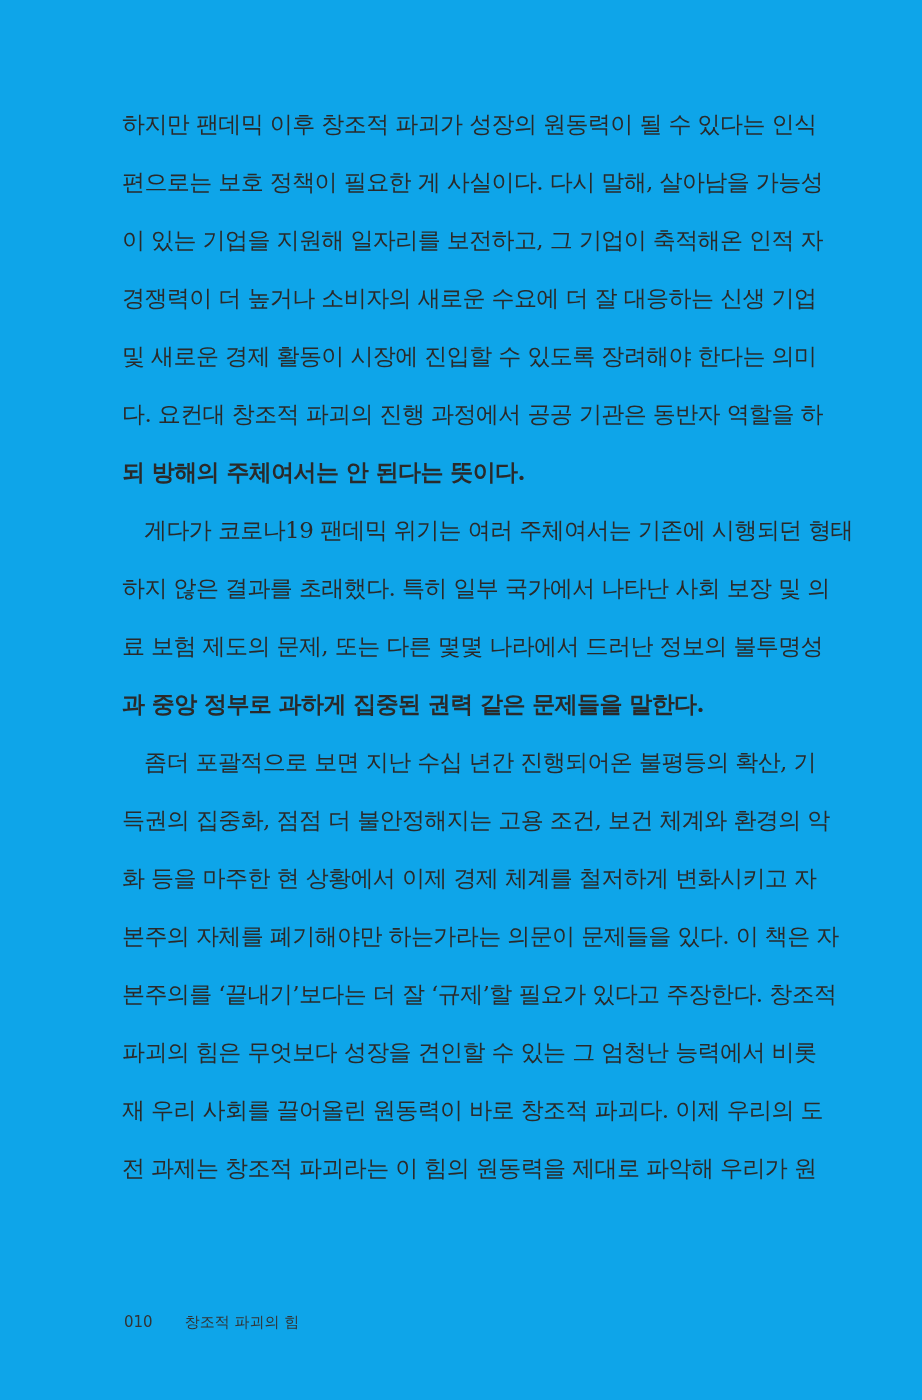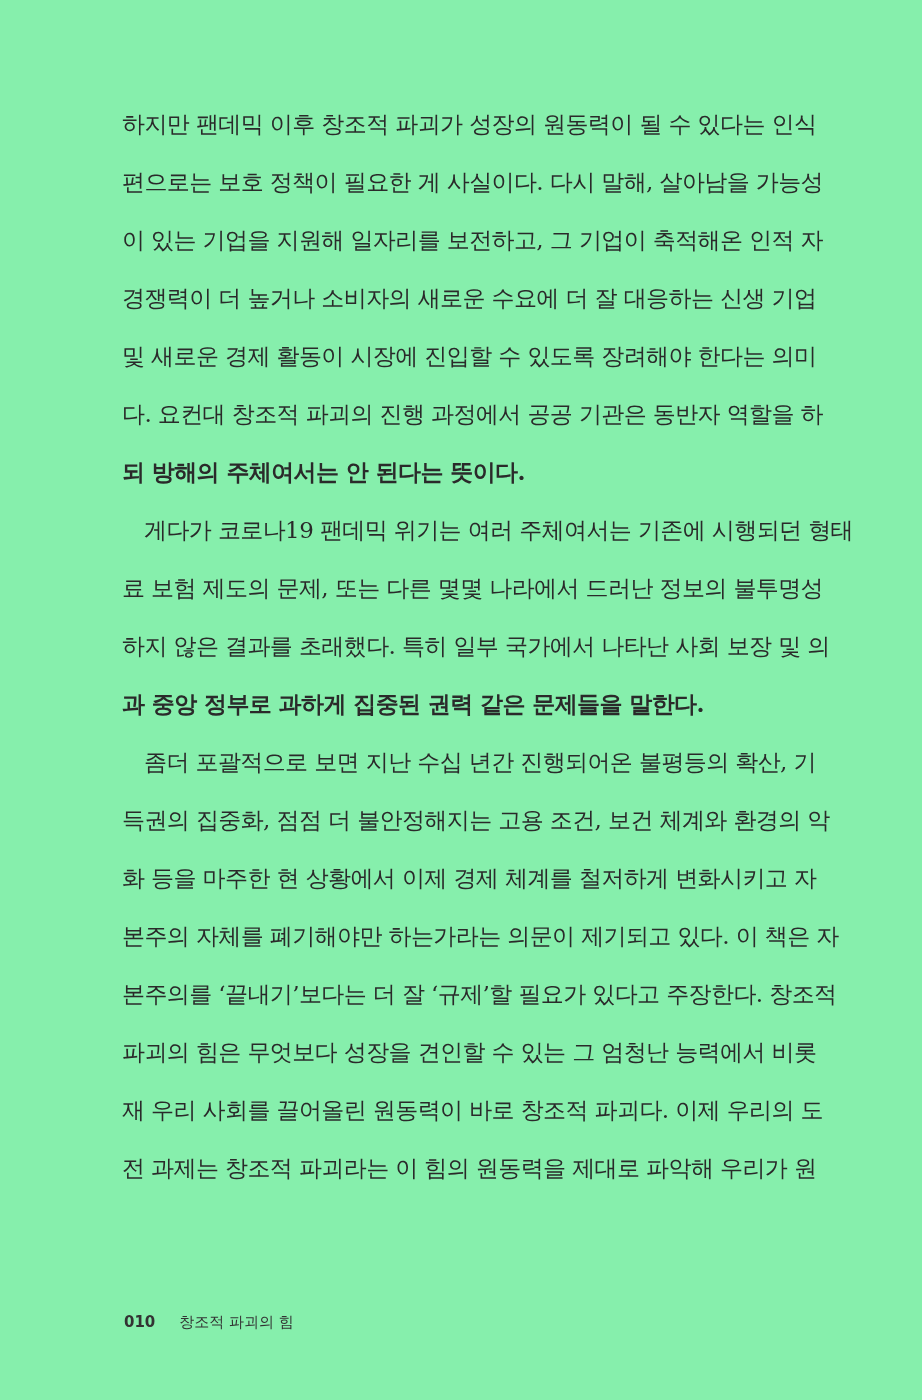--- a/index.html
+++ b/index.html
@@ -13,21 +13,21 @@
     position: relative;
     overflow: hidden;
     font-family: "DejaVu Serif", "Liberation Serif", serif;
     color: #2a2a2a;
   }
   .page {
     position: absolute;
     left: 0; top: 0;
     width: 922px;
     height: 1400px;
-    background: #86efac;
+    background: #0ea5e9;
   }
   .body-text {
     position: absolute;
     left: 122px;
     top: 95px;
     width: 666px;
   }
   .line {
     height: 58px;
     line-height: 58px;
@@ -48,22 +48,22 @@
     position: absolute;
     left: 124px;
     top: 1313px;
     font-family: "DejaVu Sans", "Liberation Sans", sans-serif;
     font-size: 15px;
     color: #333;
     display: flex;
     align-items: baseline;
   }
   .page-number {
-    font-weight: bold;
-    margin-right: 24px;
+    font-weight: normal;
+    margin-right: 32px;
   }
   .running-title {
     font-weight: normal;
   }
 </style>
 </head>
 <body>
 
 <div class="page">
   <div class="body-text">
@@ -73,30 +73,30 @@
       <div class="line">편으로는 보호 정책이 필요한 게 사실이다. 다시 말해, 살아남을 가능성</div>
       <div class="line">이 있는 기업을 지원해 일자리를 보전하고, 그 기업이 축적해온 인적 자</div>
       <div class="line">경쟁력이 더 높거나 소비자의 새로운 수요에 더 잘 대응하는 신생 기업</div>
       <div class="line">및 새로운 경제 활동이 시장에 진입할 수 있도록 장려해야 한다는 의미</div>
       <div class="line">다. 요컨대 창조적 파괴의 진행 과정에서 공공 기관은 동반자 역할을 하</div>
       <div class="line last">되 방해의 주체여서는 안 된다는 뜻이다.</div>
     </div>
 
     <div>
       <div class="line indent">게다가 코로나19 팬데믹 위기는 여러 주체여서는 기존에 시행되던 형태</div>
+      <div class="line">하지 않은 결과를 초래했다. 특히 일부 국가에서 나타난 사회 보장 및 의</div>
       <div class="line">료 보험 제도의 문제, 또는 다른 몇몇 나라에서 드러난 정보의 불투명성</div>
-      <div class="line">하지 않은 결과를 초래했다. 특히 일부 국가에서 나타난 사회 보장 및 의</div>
       <div class="line last">과 중앙 정부로 과하게 집중된 권력 같은 문제들을 말한다.</div>
     </div>
 
     <div>
       <div class="line indent">좀더 포괄적으로 보면 지난 수십 년간 진행되어온 불평등의 확산, 기</div>
       <div class="line">득권의 집중화, 점점 더 불안정해지는 고용 조건, 보건 체계와 환경의 악</div>
       <div class="line">화 등을 마주한 현 상황에서 이제 경제 체계를 철저하게 변화시키고 자</div>
-      <div class="line">본주의 자체를 폐기해야만 하는가라는 의문이 제기되고 있다. 이 책은 자</div>
+      <div class="line">본주의 자체를 폐기해야만 하는가라는 의문이 문제들을 있다. 이 책은 자</div>
       <div class="line">본주의를 ‘끝내기’보다는 더 잘 ‘규제’할 필요가 있다고 주장한다. 창조적</div>
       <div class="line">파괴의 힘은 무엇보다 성장을 견인할 수 있는 그 엄청난 능력에서 비롯</div>
       <div class="line">재 우리 사회를 끌어올린 원동력이 바로 창조적 파괴다. 이제 우리의 도</div>
       <div class="line">전 과제는 창조적 파괴라는 이 힘의 원동력을 제대로 파악해 우리가 원</div>
 
     </div>
 
   </div>
 
   <div class="footer">

